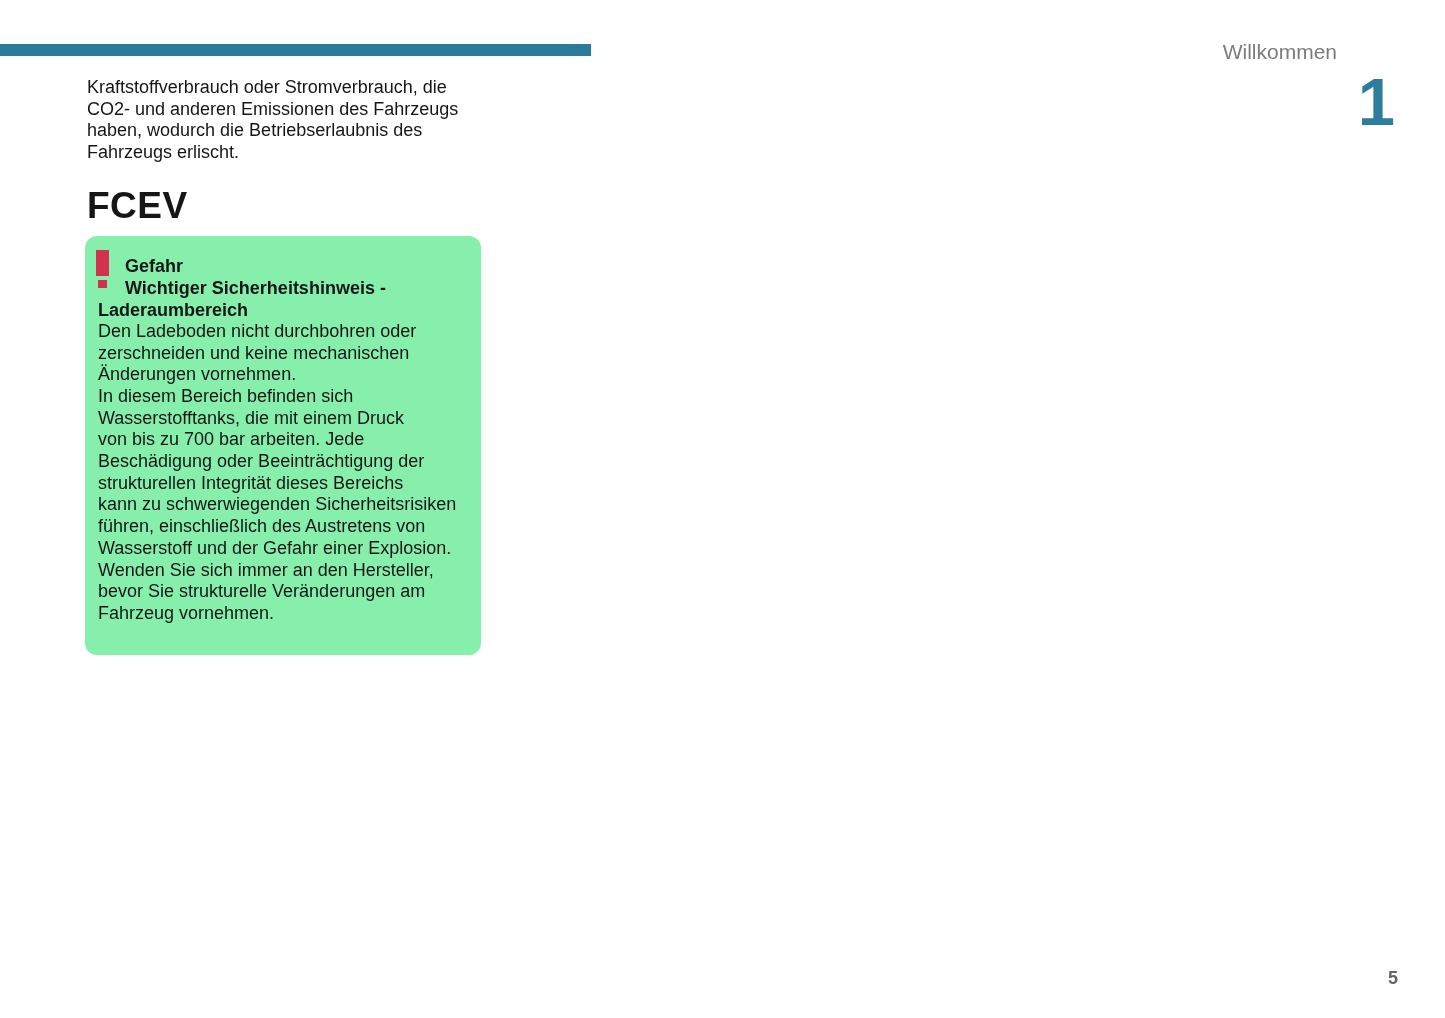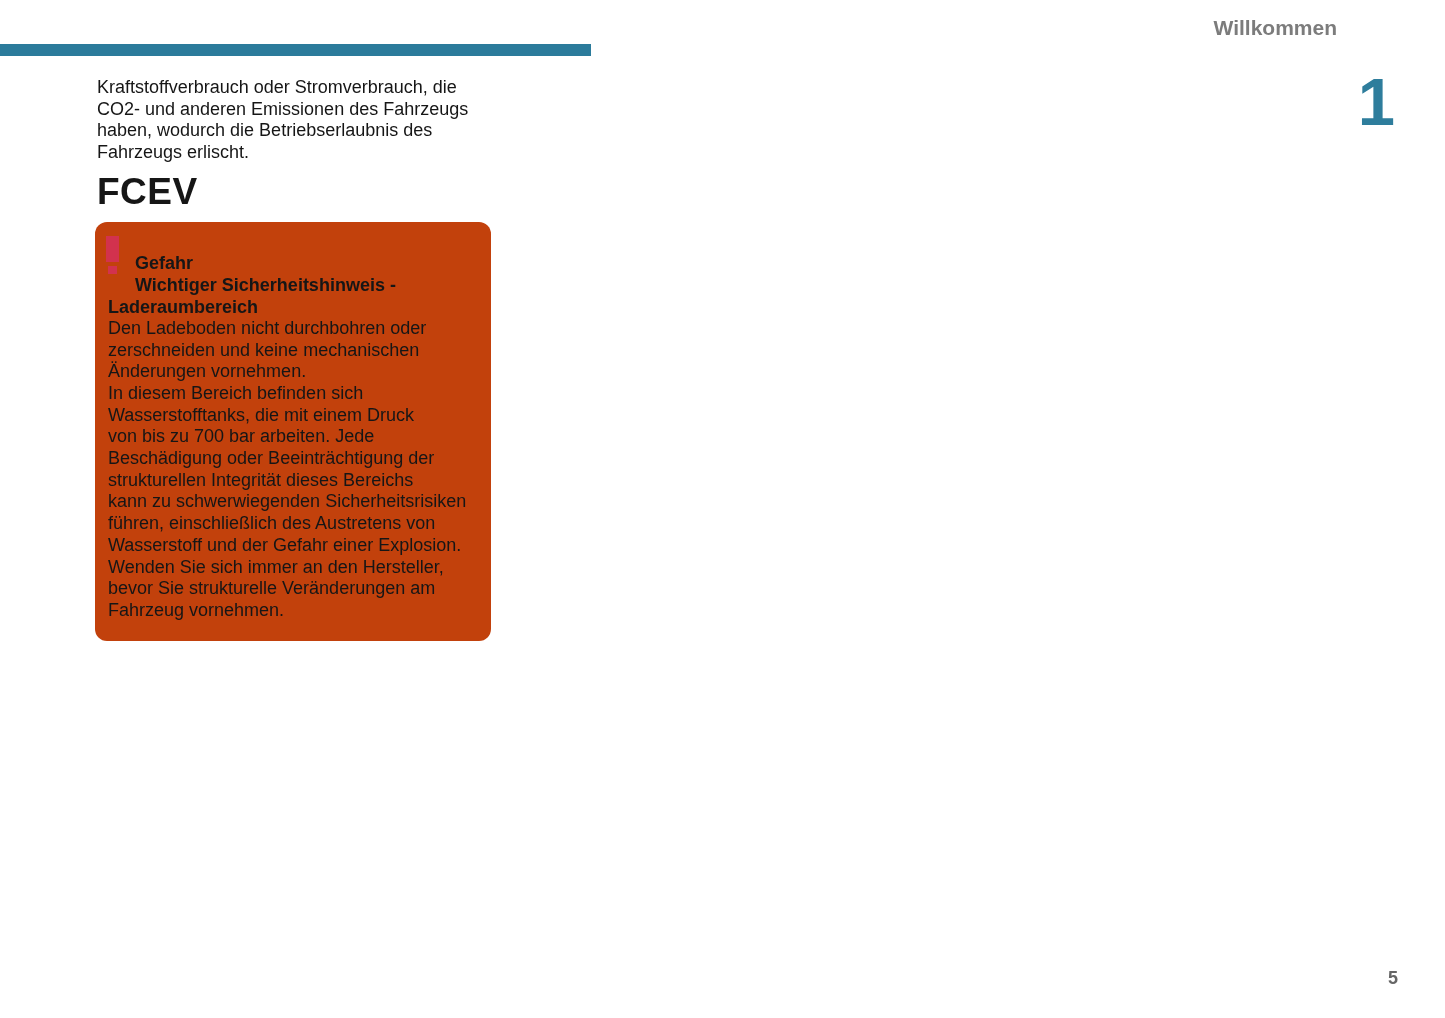--- a/index.html
+++ b/index.html
@@ -18,70 +18,69 @@
     position: absolute;
     left: 0;
     top: 44px;
     width: 591px;
     height: 12px;
     background: #2b7b9b;
   }
 
   .section-label {
     position: absolute;
-    top: 16px;
+    top: 40px;
     right: 108px;
     font-size: 21px;
     line-height: 24px;
     color: #7c7c7c;
-    font-weight: bold;
   }
 
   .chapter-number {
     position: absolute;
     top: 68px;
     right: 50px;
     font-size: 67px;
     line-height: 67px;
     font-weight: bold;
     color: #2e7d9c;
   }
 
   .content {
     position: absolute;
-    left: 97px;
+    left: 87px;
     top: 77px;
     width: 400px;
   }
 
   .intro {
     font-size: 18px;
     line-height: 21.7px;
     color: #161616;
     white-space: pre-line;
   }
 
   .heading {
-    margin-top: 8px;
+    margin-top: 22px;
     font-size: 37px;
     line-height: 40px;
     font-weight: bold;
     letter-spacing: 0.5px;
     color: #161616;
   }
 
   .warning-box {
     position: relative;
     margin-top: 10px;
     margin-left: -2px;
     width: 396px;
     height: 419px;
-    background: #c2410c;
+    background: #86efac;
     border-radius: 12px;
-    padding: 30px 13px 13px 13px;
+    padding: 19px 13px 13px 13px;
   }
 
   .warn-icon {
     position: absolute;
     left: 11px;
     top: 14px;
     width: 14px;
     height: 38px;
     display: block;
   }

